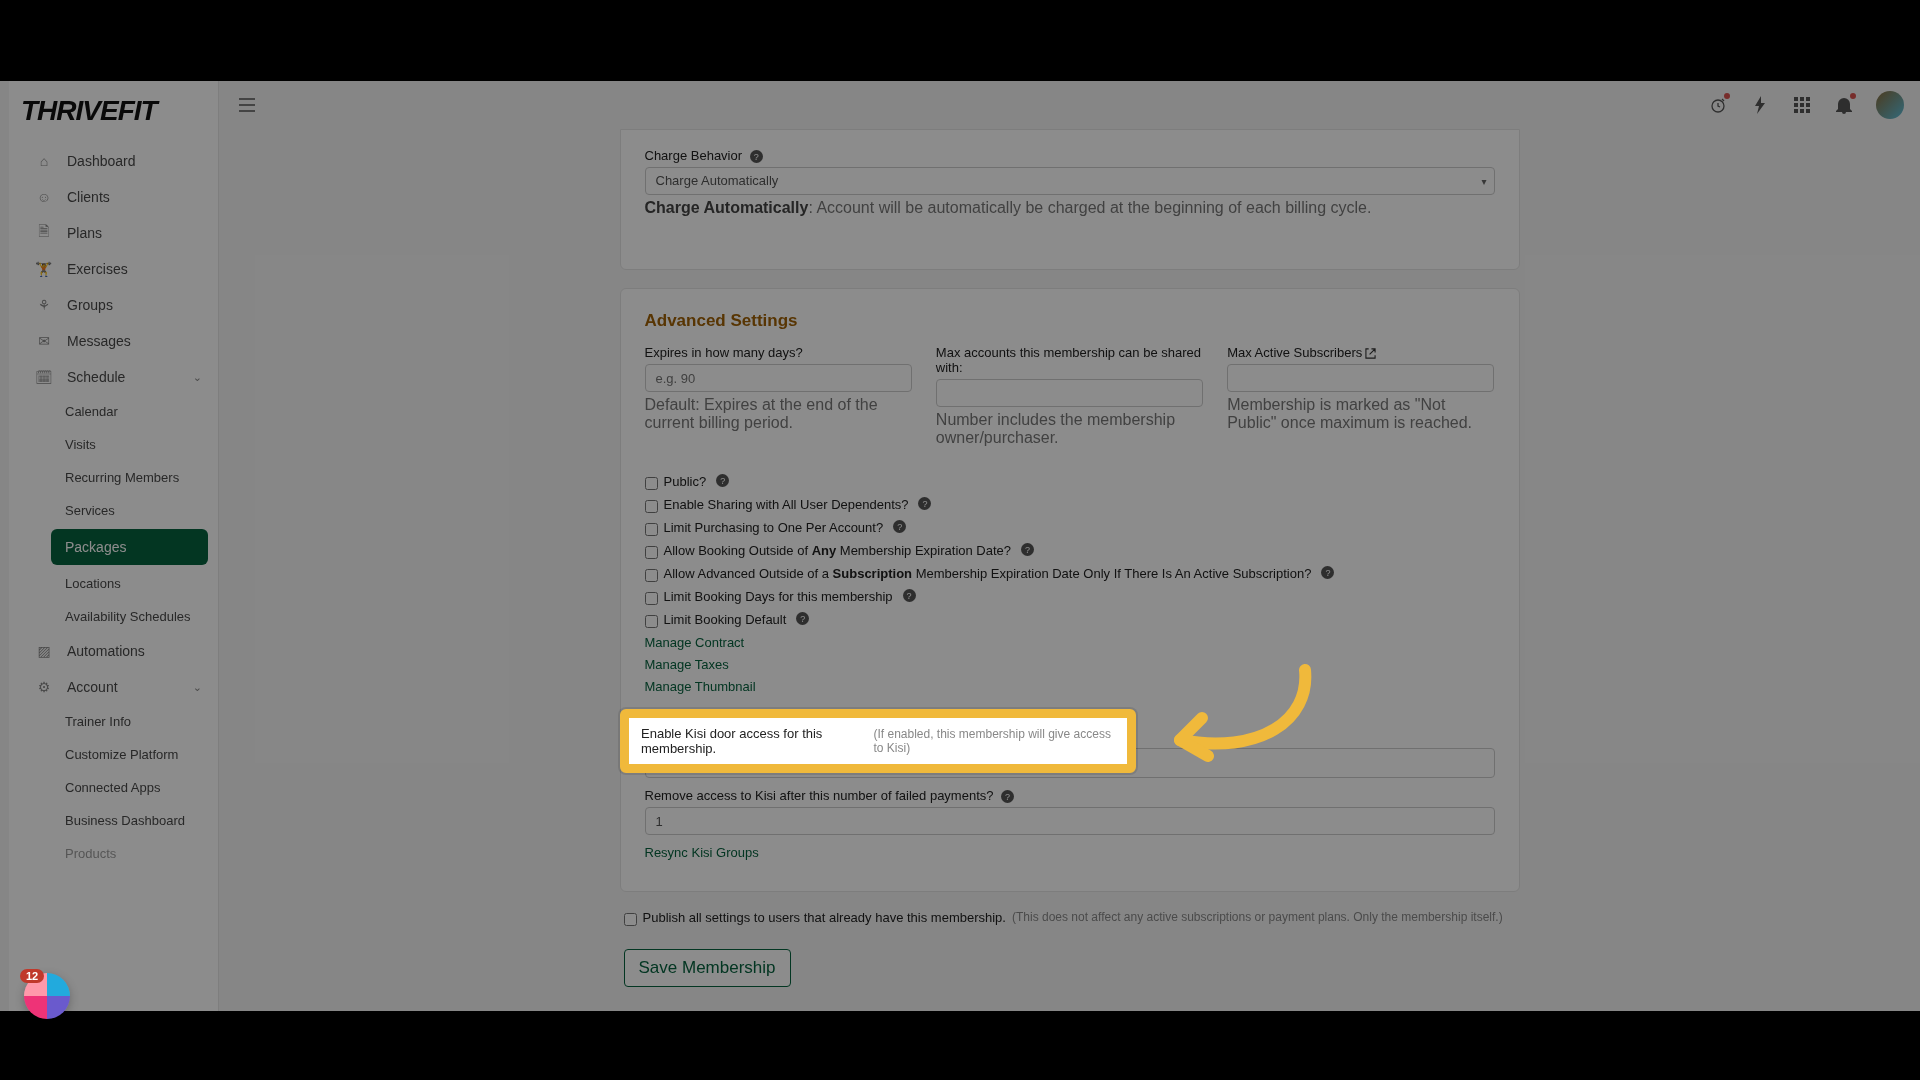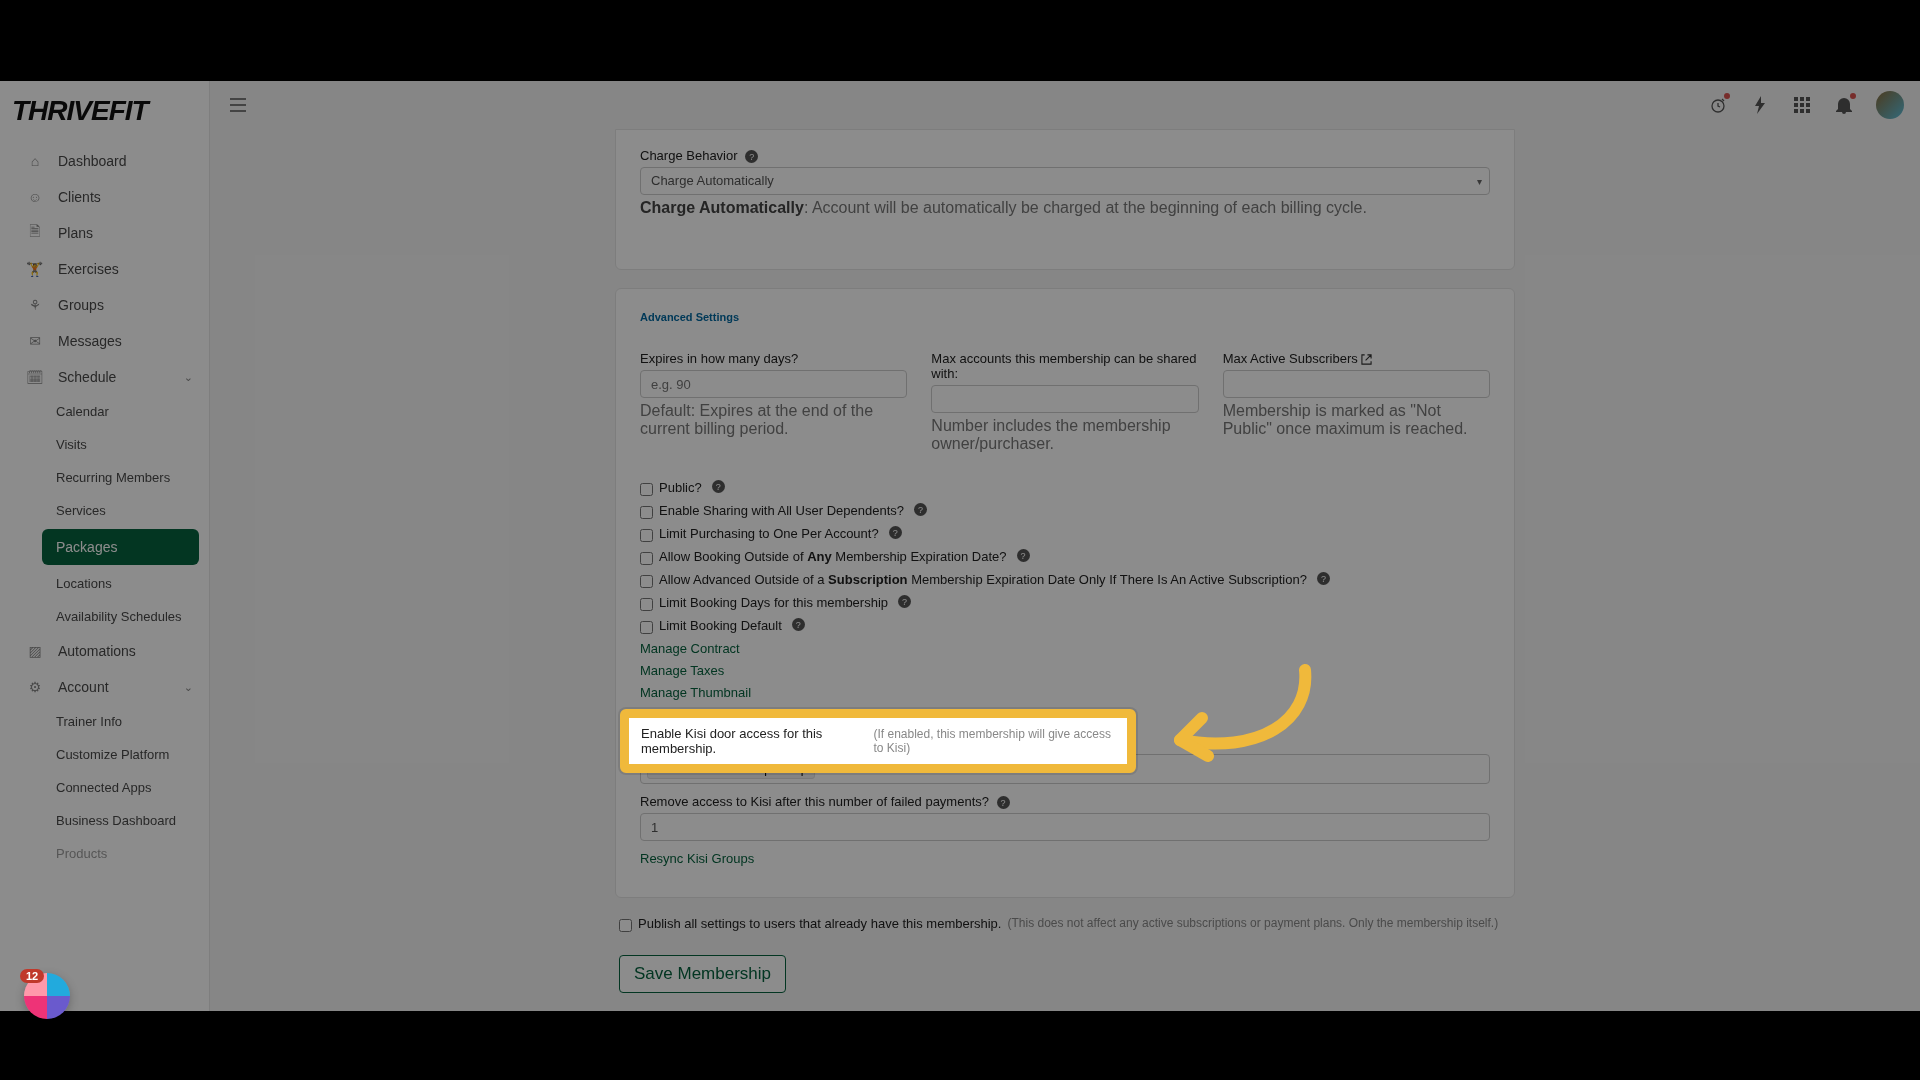--- a/index.html
+++ b/index.html
@@ -1,18 +1,18 @@
 <!DOCTYPE html>
 <html><head>
 <meta charset="utf-8">
 <style>
 * { box-sizing: border-box; margin: 0; padding: 0; }
 body { font-family: -apple-system, BlinkMacSystemFont, "Segoe UI", Helvetica, Arial, sans-serif; background: #000; width: 1920px; height: 1080px; overflow: hidden; position: relative; font-size: 14px; }
 
-.app-frame { position: absolute; top: 81px; left: 0; right: 0; bottom: 69px; background: #f5f5f5; display: flex; }
+.app-frame { position: absolute; top: 81px; left: 0; right: 0; bottom: 69px; background: #f5f5f5; display: flex; padding-left: 9px; }
 
 
 .letterbox-top { position: absolute; top: 0; left: 0; right: 0; height: 81px; background: #000; }
 .letterbox-bottom { position: absolute; bottom: 0; left: 0; right: 0; height: 69px; background: #000; }
 
 
 .dim-overlay { position: absolute; inset: 0; background: rgba(0,0,0,0.45); pointer-events: none; z-index: 50; }
 
 
 .sidebar-logo-wrap { width: 210px; background: #fff; display: flex; flex-direction: column; border-right: 1px solid #e5e5e5; }
@@ -44,21 +44,21 @@
 .card.first { margin-top: 0; border-top-left-radius: 0; border-top-right-radius: 0; }
 
 .label { font-size: 13px; color: #222; margin-bottom: 4px; display: block; }
 .select, .input { width: 100%; border: 1px solid #ccc; border-radius: 4px; padding: 5px 10px; font-size: 13px; background: #fff; color: #555; height: 28px; }
 .select { appearance: none; position: relative; }
 .select-wrap { position: relative; }
 .select-caret { position: absolute; right: 8px; top: 50%; transform: translateY(-50%); font-size: 10px; color: #666; pointer-events: none; }
 .help-text { font-size: 16px; color: #777; margin-top: 4px; }
 .help-text strong { color: #444; }
 
-.section-title { font-size: 11px; font-weight: 700; color: #0369a1; margin-bottom: 28px; }
+.section-title { font-size: 17px; font-weight: 700; color: #a16207; margin-bottom: 14px; }
 
 .row3 { display: flex; gap: 24px; margin-bottom: 10px; }
 .row3 > div { flex: 1; }
 
 .help-q { display: inline-flex; width: 13px; height: 13px; align-items: center; justify-content: center; background: #555; color: #fff; border-radius: 50%; font-size: 9px; margin-left: 4px; vertical-align: middle; }
 .ext-icon { display: inline-block; width: 11px; height: 11px; margin-left: 3px; vertical-align: middle; }
 
 .check-row { display: flex; align-items: flex-start; gap: 6px; margin: 7px 0; font-size: 13px; color: #222; }
 .check-row input { margin-top: 3px; }
 .check-row .hint { color: #888; font-size: 12px; }

